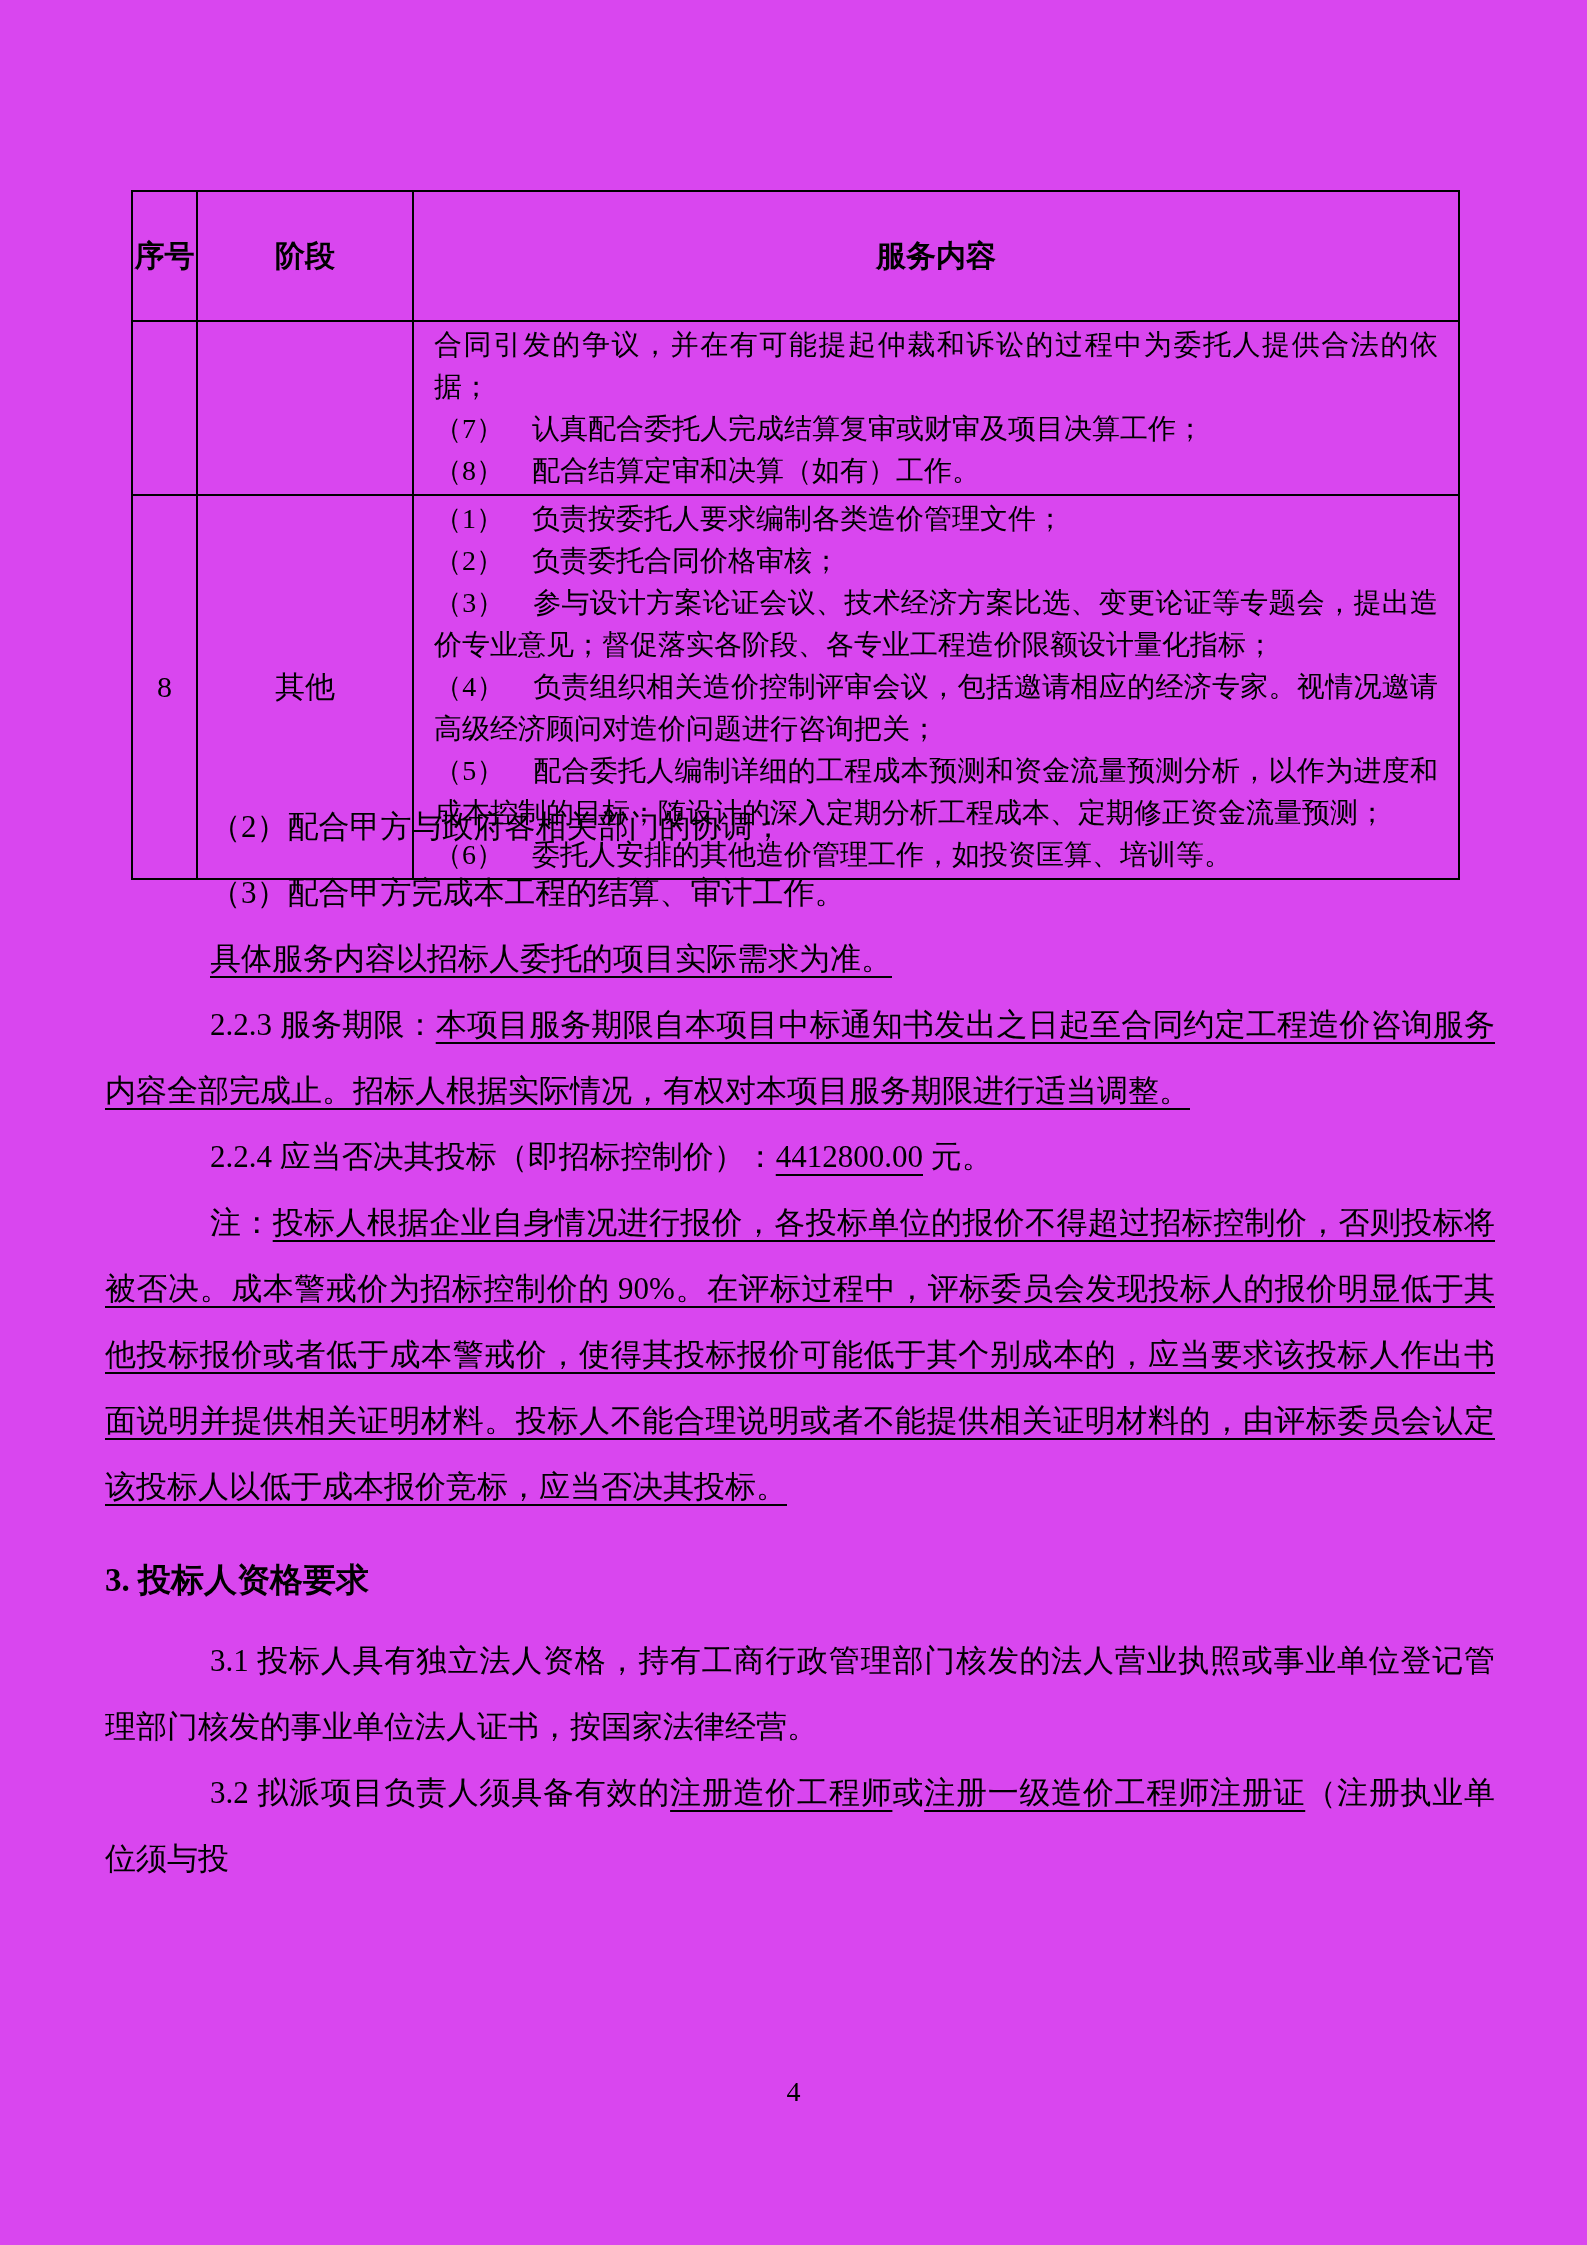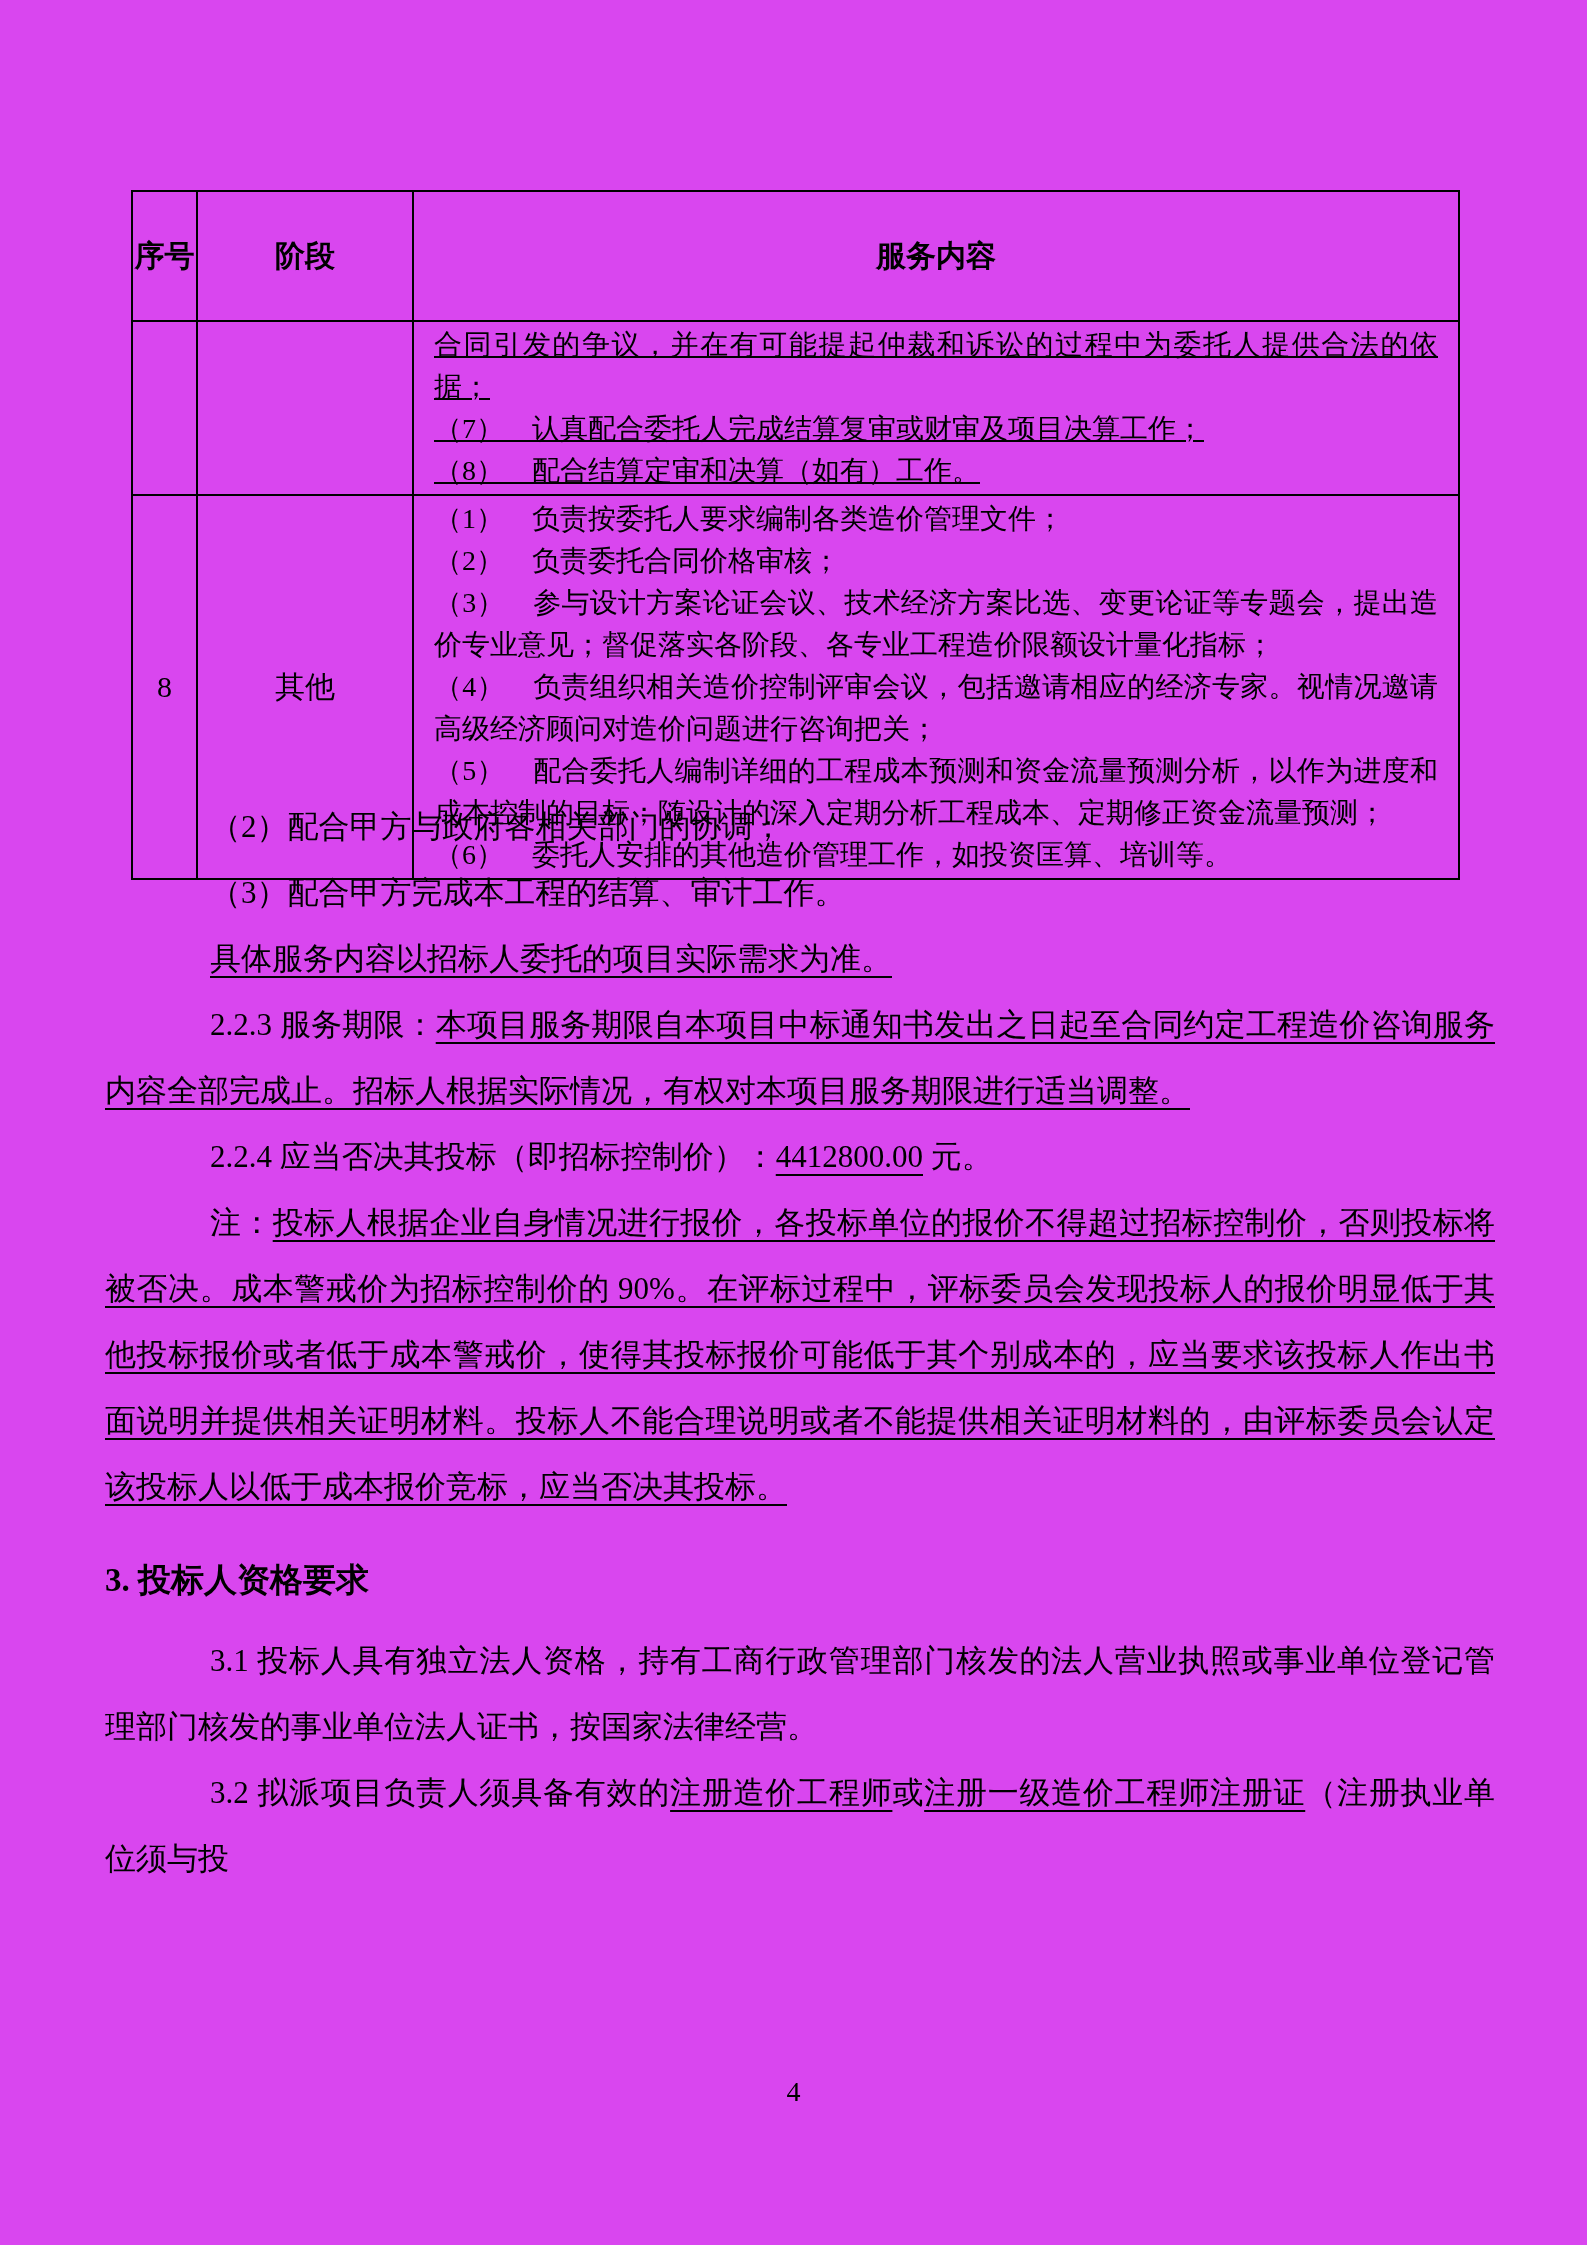--- a/index.html
+++ b/index.html
@@ -34,21 +34,21 @@
   }
   .th-no { padding:0 13px; word-break:break-all; }
   .cell-no, .cell-stage {
     text-align:center;
     font-size:30px;
   }
   .cell-content {
     padding:2px 20px;
     font-size:28px;
   }
-  .doc-table tbody tr:nth-child(1) { height:128px;text-decoration:underline; }
+  .doc-table tbody tr:nth-child(1) { height:128px; }
   .doc-table tbody tr:nth-child(2) { height:382px; }
   .service-item {
     line-height:42px;
     text-align:justify;
   }
 
   
   .paragraphs {
     position:absolute; top:794px; left:105px;
     width:1390px;

